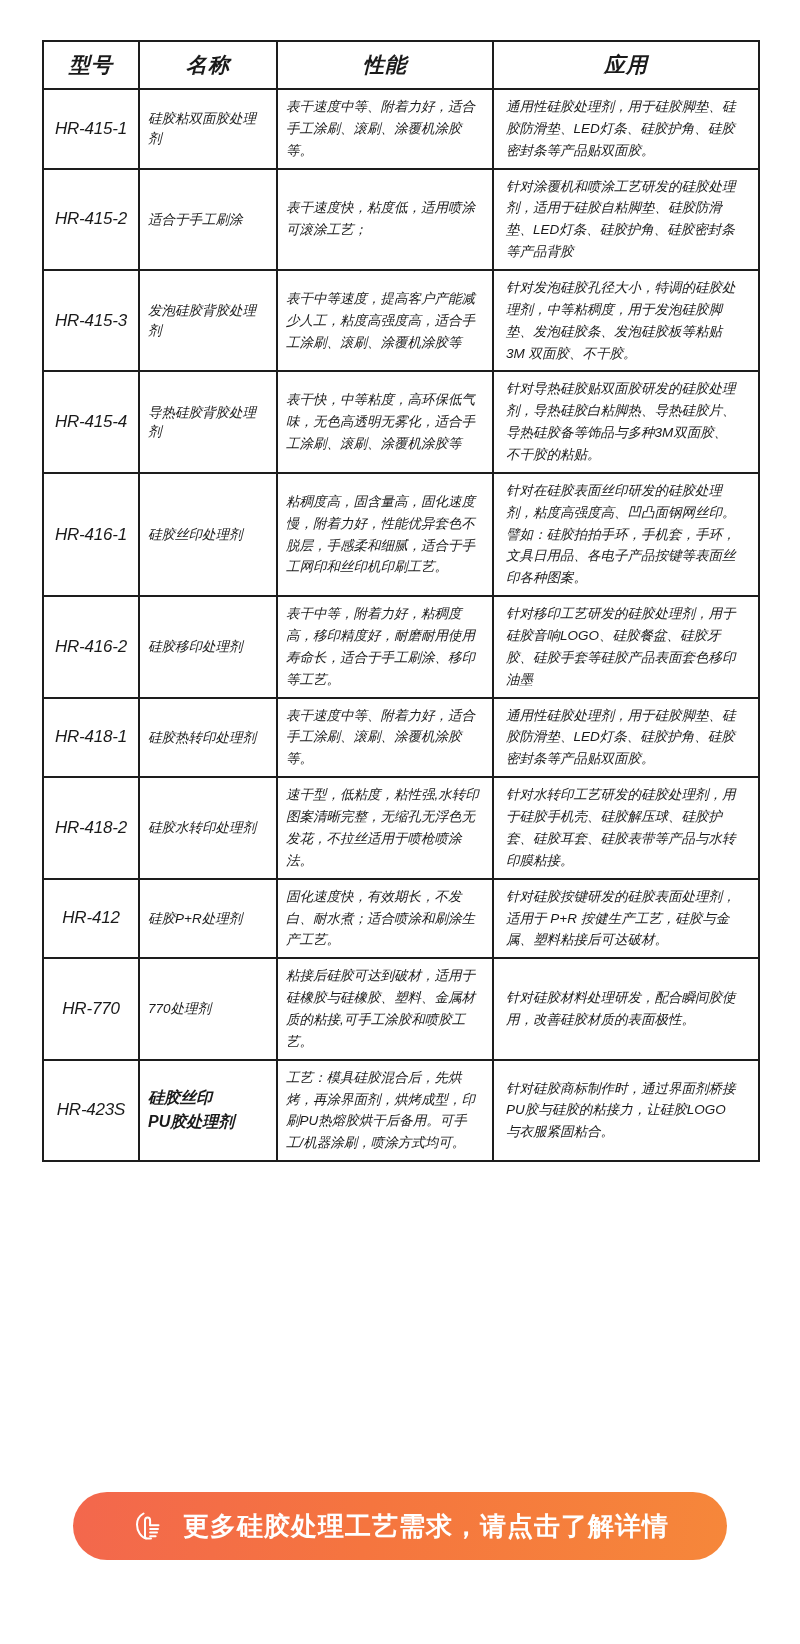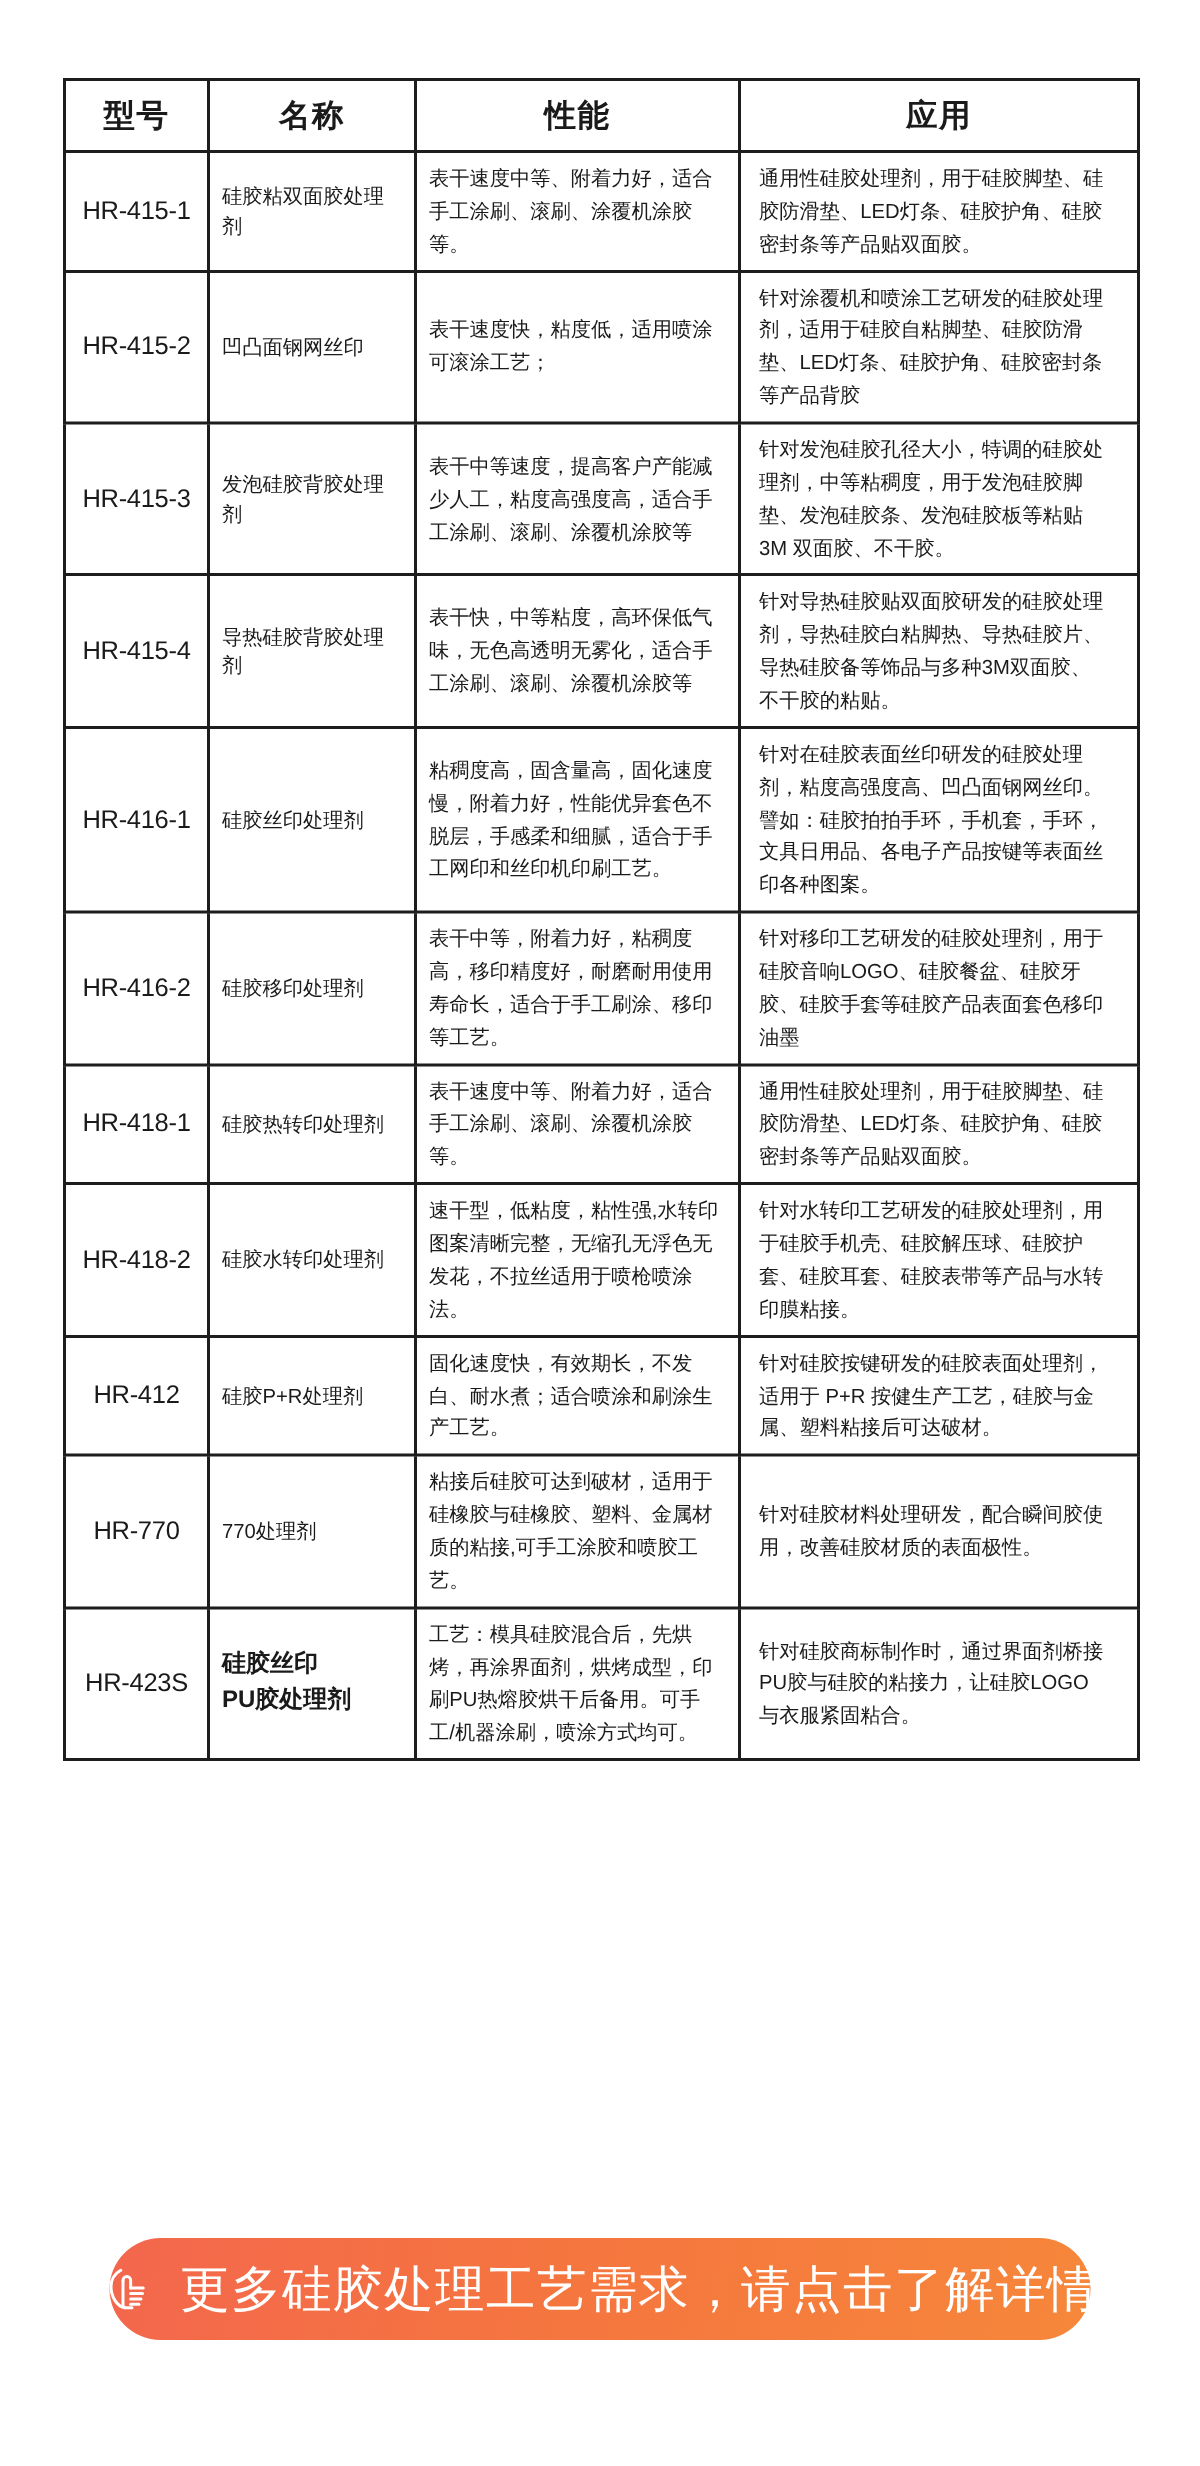--- a/index.html
+++ b/index.html
@@ -17,24 +17,25 @@
   .page {
     width: 800px;
     height: 1644px;
     position: relative;
     background: #fff;
     box-sizing: border-box;
   }
   .spec-table {
     position: absolute;
     left: 42px;
-    top: 52px;
+    top: 40px;
     width: 716px;
     border-collapse: collapse;
     table-layout: fixed;
+    font-style: italic;
   }
   .spec-table td, .spec-table th {
     border: 2px solid #1d1d1d;
     vertical-align: middle;
     padding: 6px 8px;
     box-sizing: border-box;
   }
   .spec-table thead th {
     height: 48px;
     font-size: 21px;
@@ -96,22 +97,22 @@
     padding: 0;
   }
   .cta-icon {
     width: 34px;
     height: 34px;
     display: block;
     flex: 0 0 auto;
   }
   .cta-text {
     color: #ffffff;
-    font-size: 33px;
-    font-weight: normal;
+    font-size: 26px;
+    font-weight: bold;
     letter-spacing: 1px;
     white-space: nowrap;
   }
 </style>
 </head>
 <body>
 
 <div class="page">
 
   <table class="spec-table">
@@ -131,21 +132,21 @@
     </thead>
     <tbody id="table-body">
         <tr>
           <td class="model">HR-415-1</td>
           <td class="name">硅胶粘双面胶处理剂</td>
           <td class="perf">表干速度中等、附着力好，适合手工涂刷、滚刷、涂覆机涂胶等。</td>
           <td class="app">通用性硅胶处理剂，用于硅胶脚垫、硅胶防滑垫、LED灯条、硅胶护角、硅胶密封条等产品贴双面胶。</td>
         </tr>
         <tr>
           <td class="model">HR-415-2</td>
-          <td class="name">凹凸面钢网丝印</td>
+          <td class="name">适合于手工刷涂</td>
           <td class="perf">表干速度快，粘度低，适用喷涂可滚涂工艺；</td>
           <td class="app">针对涂覆机和喷涂工艺研发的硅胶处理剂，适用于硅胶自粘脚垫、硅胶防滑垫、LED灯条、硅胶护角、硅胶密封条等产品背胶</td>
         </tr>
         <tr>
           <td class="model">HR-415-3</td>
           <td class="name">发泡硅胶背胶处理剂</td>
           <td class="perf">表干中等速度，提高客户产能减少人工，粘度高强度高，适合手工涂刷、滚刷、涂覆机涂胶等</td>
           <td class="app">针对发泡硅胶孔径大小，特调的硅胶处理剂，中等粘稠度，用于发泡硅胶脚垫、发泡硅胶条、发泡硅胶板等粘贴3M 双面胶、不干胶。</td>
         </tr>
         <tr>

